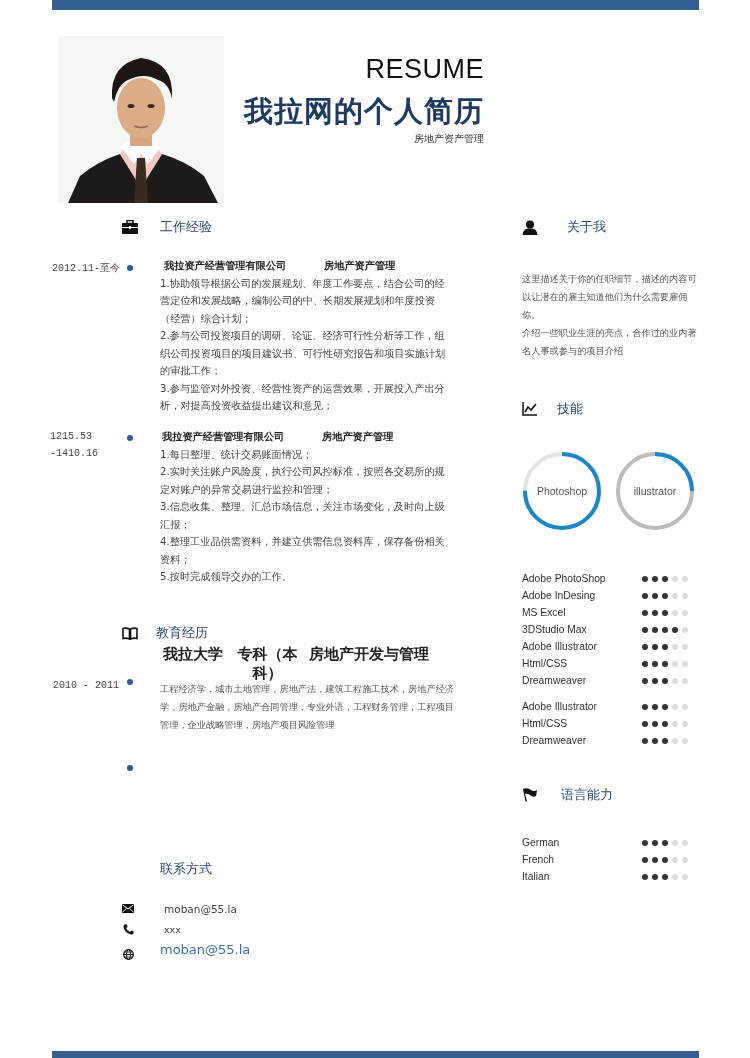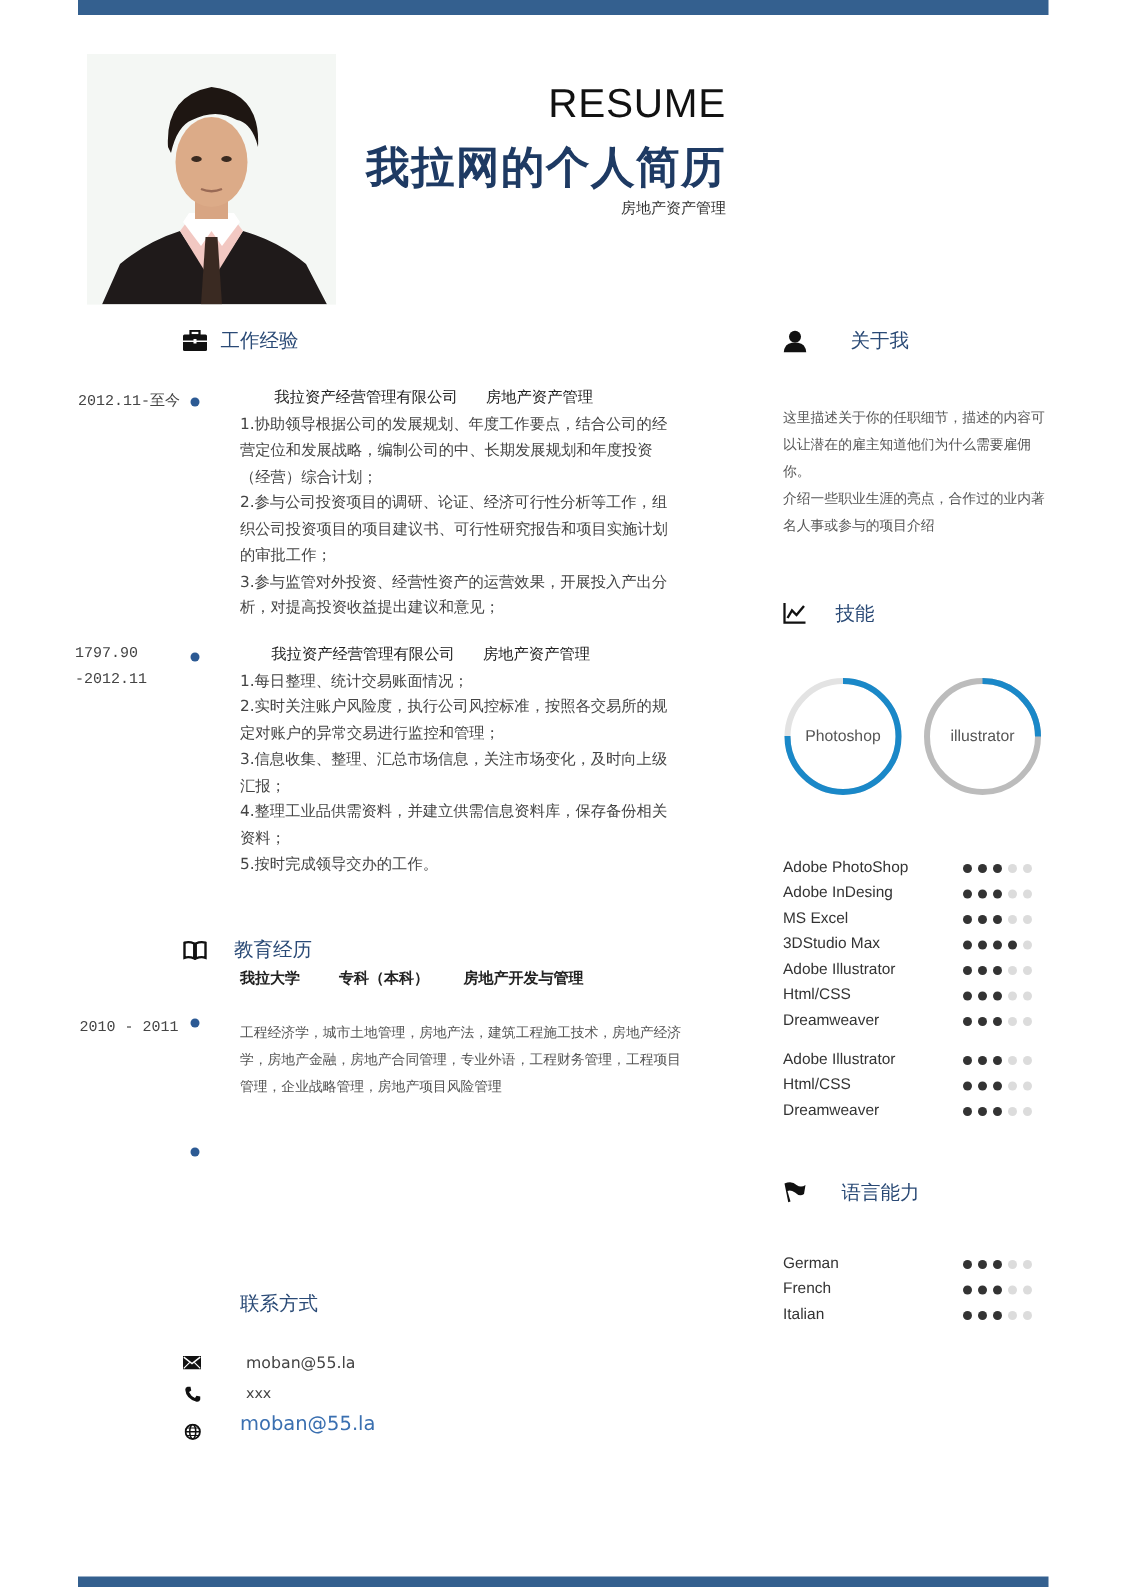--- a/index.html
+++ b/index.html
@@ -22,25 +22,25 @@
 
     
     .sec-head { position: absolute; display: flex; align-items: center; }
     .sec-head .ico { width: 18px; height: 16px; display: inline-flex; align-items: center; justify-content: center; }
     .sec-head .ttl { font-size: 13px; color: #2a4a76; }
 
     
     .date { position: absolute; font-size: 10px; color: #444; line-height: 17px; font-family: Liberation Mono, monospace; }
     .dot { position: absolute; width: 6px; height: 6px; border-radius: 50%; background: #2c5a94; }
     .entry { position: absolute; left: 160px; width: 290px; font-size: 10.2px; color: #444; line-height: 17.5px; }
-    .entry .head { font-weight: normal; color: #222; display: flex; gap: 0; text-align: center; }
+    .entry .head { font-weight: bold; color: #222; display: flex; gap: 0; }
     .entry .head span:first-child { width: 160px; display: inline-block; }
     .entry p { margin: 0; }
 
-    .edu-head { position: absolute; left: 160px; top: 645px; font-size: 10px; font-weight: bold; color: #222; display: flex; }
+    .edu-head { position: absolute; left: 160px; top: 645px; font-size: 15px; font-weight: bold; color: #222; display: flex; text-align: center; }
     .edu-head span { display: inline-block; }
     .edu-body { position: absolute; left: 160px; top: 680px; width: 300px; font-size: 9.2px; color: #555; line-height: 18px; }
 
     .contact-title { position: absolute; left: 160px; top: 860px; font-size: 13px; color: #2a4a76; }
     .contact-row { position: absolute; left: 120px; display: flex; align-items: center; }
     .contact-row .ico { width: 16px; display: inline-flex; justify-content: center; }
     .contact-row .val { position: absolute; left: 44px; white-space: nowrap; font-size: 10.5px; color: #444; }
     .contact-row .val.link { font-size: 13px; color: #3a6fb0; left: 40px; }
 
     
@@ -90,38 +90,38 @@
 
 <div class="sec-head" style="left:121px; top:218px;">
   <span class="ico">
     <svg width="16" height="14" viewBox="0 0 16 14">
         <rect x="5" y="0.5" width="6" height="3" fill="none" stroke="#111" stroke-width="1.5"></rect>
         <rect x="0" y="3" width="16" height="11" rx="1" fill="#111"></rect>
         <rect x="0" y="7" width="16" height="1" fill="#fff"></rect>
         <rect x="7" y="6" width="2" height="3" fill="#fff"></rect>
       </svg>
   </span>
-  <span class="ttl" style="margin-left:8px;">工作经验</span>
+  <span class="ttl" style="margin-left:21px;">工作经验</span>
 </div>
 
 <div class="date" style="left:52px; top:260px;">2012.11-至今</div>
 <div class="dot" style="left:127px; top:265px;"></div>
 <div class="entry" style="top:257px;">
   <div class="head" style="padding-left:4px;">
     <span>我拉资产经营管理有限公司</span>
     <span>房地产资产管理</span>
   </div>
   <p>1.协助领导根据公司的发展规划、年度工作要点，结合公司的经营定位和发展战略，编制公司的中、长期发展规划和年度投资（经营）综合计划；</p>
   <p>2.参与公司投资项目的调研、论证、经济可行性分析等工作，组织公司投资项目的项目建议书、可行性研究报告和项目实施计划的审批工作；</p>
   <p>3.参与监管对外投资、经营性资产的运营效果，开展投入产出分析，对提高投资收益提出建议和意见；</p>
 </div>
 
 <div class="date" style="left:50px; top:428px;">
-  <div>1797.90</div>
-  <div>-2012.11</div>
+  <div>1215.53</div>
+  <div>-1410.16</div>
 </div>
 <div class="dot" style="left:127px; top:435px;"></div>
 <div class="entry" style="top:428px;">
   <div class="head" style="padding-left:2px;">
     <span>我拉资产经营管理有限公司</span>
     <span>房地产资产管理</span>
   </div>
   <p>1.每日整理、统计交易账面情况；</p>
   <p>2.实时关注账户风险度，执行公司风控标准，按照各交易所的规定对账户的异常交易进行监控和管理；</p>
   <p>3.信息收集、整理、汇总市场信息，关注市场变化，及时向上级汇报；</p>

